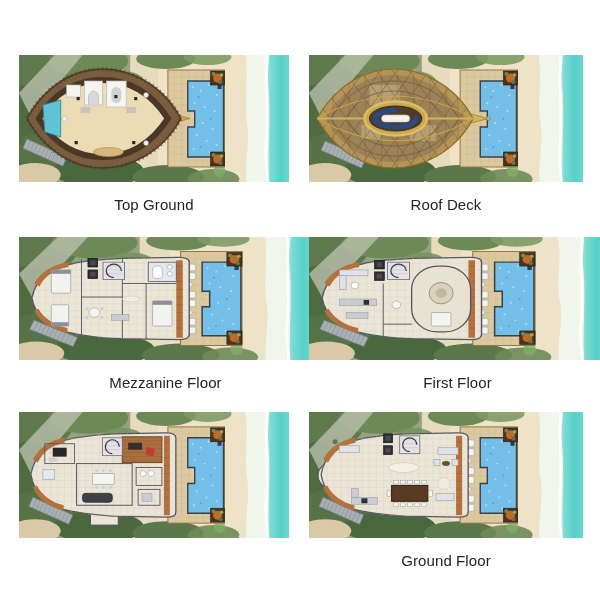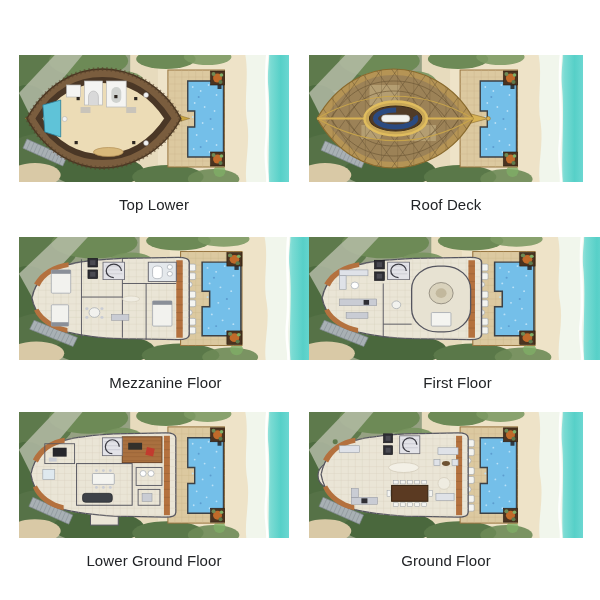--- a/index.html
+++ b/index.html
@@ -167,21 +167,21 @@
         <rect x="56" y="86" width="3.2" height="3.2"></rect>
           <rect x="114" y="86" width="3.2" height="3.2"></rect>
         <rect x="96" y="40" width="3.2" height="3.2"></rect>
       </g>
       <g fill="#f2f2f2" stroke="#aaaaaa" stroke-width="0.5">
         <circle cx="46" cy="64" r="2.5"></circle>
           <circle cx="128" cy="40" r="2.5"></circle>
           <circle cx="128" cy="88" r="2.5"></circle>
       </g>
     </svg>
-    <figcaption>Top Lower</figcaption>
+    <figcaption>Top Ground</figcaption>
   </figure>
 
   <figure class="tile" style="left:309px;top:55px;width:274px;">
     <svg class="plan" viewBox="0 0 272 127" height="127" preserveAspectRatio="none" role="img">
       <use href="#scene-bg"></use>
         <use href="#deck-pool"></use>
         <use href="#jetty" x="2" y="0"></use>
       <polygon points="150,56 178,63.5 150,71" fill="#d7b254" stroke="#8a6b2e" stroke-width="0.6"></polygon>
       <circle cx="178" cy="63.5" r="2" fill="#d7b254" stroke="#8a6b2e" stroke-width="0.5"></circle>
       <path d="M8,63.5 C28,28 58,14 84,14 C110,14 144,28 163,63.5 C144,99 110,113 84,113 C58,113 28,99 8,63.5 Z" fill="#b59455" stroke="#8a6b2e" stroke-width="1.2"></path>
@@ -292,21 +292,20 @@
       <rect x="34" y="36" width="14" height="9" fill="#26262b"></rect>
       <rect x="30" y="46" width="8" height="4" fill="#c9ccd4"></rect>
       <rect x="24" y="58" width="12" height="10" fill="#dfe9ef" stroke="#9aa0a8" stroke-width="0.6"></rect>
       <use href="#stairs" x="84" y="26"></use>
       <rect x="118" y="56" width="26" height="18" fill="none" stroke="#55555f" stroke-width="0.9"></rect>
       <circle cx="125" cy="62" r="3" fill="#ffffff" stroke="#9aa0a8" stroke-width="0.6"></circle>
       <circle cx="133" cy="62" r="3" fill="#ffffff" stroke="#9aa0a8" stroke-width="0.6"></circle>
       <rect x="120" y="78" width="22" height="16" fill="none" stroke="#55555f" stroke-width="0.9"></rect>
       <rect x="124" y="82" width="10" height="8" fill="#c9ccd4" stroke="#8e939c" stroke-width="0.5"></rect>
     </svg>
-    <figcaption>Lower Ground Floor</figcaption>
   </figure>
 
   <figure class="tile" style="left:309px;top:412px;width:274px;">
     <svg class="plan" viewBox="0 0 272 127" height="126" preserveAspectRatio="none" role="img">
       <use href="#scene-bg"></use>
         <use href="#deck-pool"></use>
         <use href="#loungers"></use>
         <use href="#jetty"></use>
       <circle cx="22" cy="64" r="13" fill="#eae5d6" stroke="#55555f" stroke-width="1.1"></circle>
       <use href="#hull"></use>

